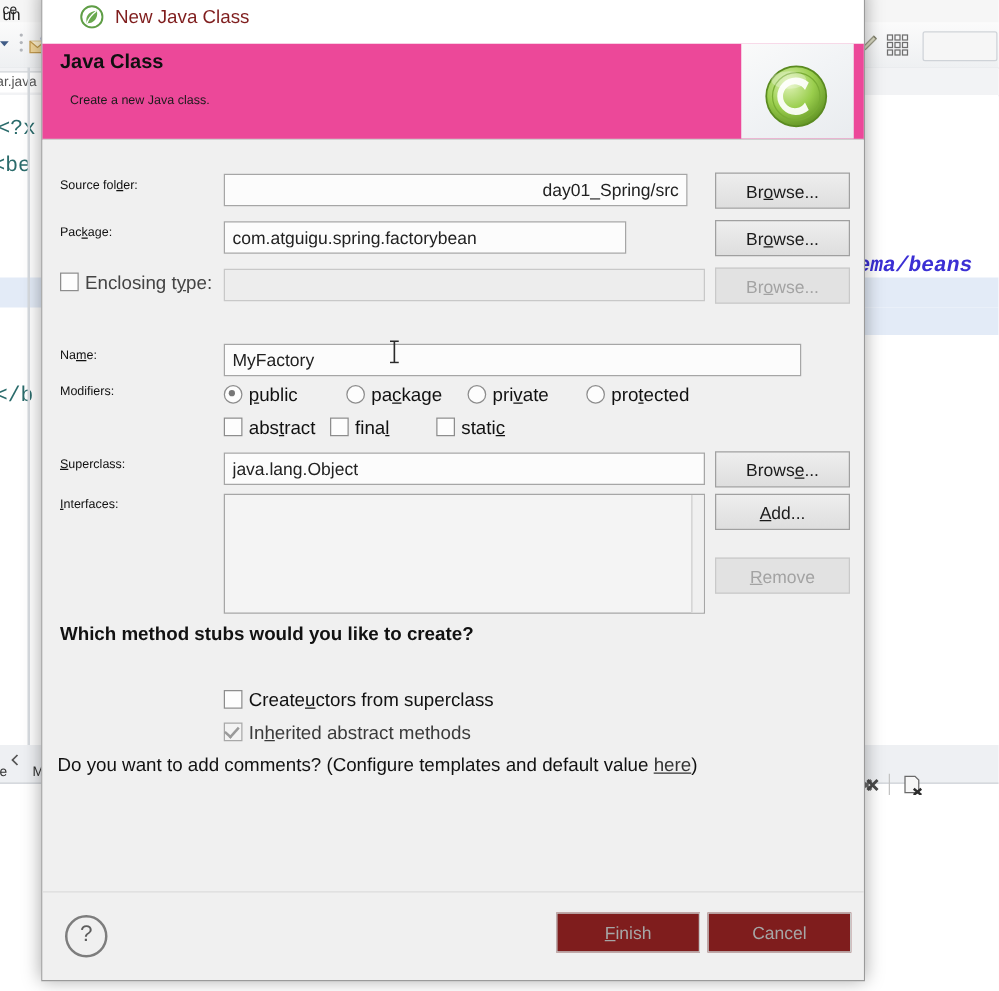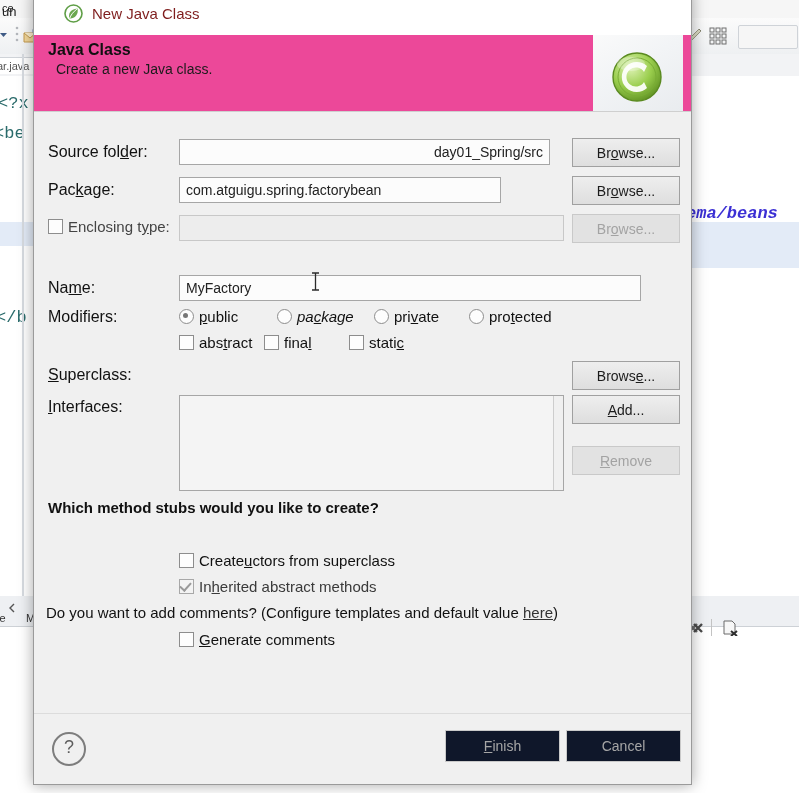--- a/index.html
+++ b/index.html
@@ -45,27 +45,27 @@
     box-shadow:0 0 14px rgba(0,0,0,.35);
     display:flex;flex-direction:column;
   }
   .titlebar{height:44px;background:#ffffff;position:relative;flex:none;}
   .titlebar .ttl{position:absolute;left:58px;top:14px;font-size:15px;color:#7f1d1d;}
   .titlebar .tico{position:absolute;left:30px;top:13px;width:19px;height:19px;}
 
   .banner{height:76px;background:#ec4899;position:relative;flex:none;
      border-bottom:1px solid #cfcfcf;overflow:hidden;}
   .banner h1{position:absolute;left:14px;top:6px;margin:0;font-size:16px;font-weight:bold;color:#101010;}
-  .banner p{position:absolute;left:22px;top:26px;margin:0;font-size:14px;color:#1b1b1b;}
+  .banner p{position:absolute;left:22px;top:40px;margin:0;font-size:10px;color:#1b1b1b;}
   .banner .bimg{position:absolute;right:8px;top:-6px;width:90px;height:82px;
      background:linear-gradient(150deg,#fbfbfb 0%,#f2f4f6 45%,#e9ecef 100%);}
   .banner .bcircle{position:absolute;right:28px;top:16px;width:52px;height:52px;}
 
   .body{flex:1 1 auto;position:relative;background:#f0f0f0;}
-  .lbl{position:absolute;font-size:16px;color:#111;white-space:nowrap;}
+  .lbl{position:absolute;font-size:10px;color:#111;white-space:nowrap;}
   .lbl u{text-decoration:underline;}
 
   .txt{position:absolute;height:26px;background:#fcfcfc;border:1px solid #a6a6a6;
     box-sizing:border-box;font-size:14px;color:#222;padding:3px 6px;
     font-family:"Liberation Sans","DejaVu Sans",sans-serif;outline:none;}
   .txt.disabled{background:#ededed;border-color:#c8c8c8;color:#999;}
 
   .btn{position:absolute;width:108px;height:29px;box-sizing:border-box;
     background:linear-gradient(#eeeeee,#dedede);border:1px solid #a0a0a0;
     font-size:14px;color:#1b1b1b;cursor:default;
@@ -92,21 +92,21 @@
 
   .qtext{position:absolute;font-size:15px;color:#111;white-space:nowrap;}
   .qtext.bold{font-weight:bold;}
   .lnk{color:#333;text-decoration:underline;}
 
   .footer{flex:none;height:70px;position:relative;background:#f0f0f0;border-top:1px solid #dcdcdc;}
   .helpbtn{position:absolute;left:18px;top:18px;width:30px;height:30px;border-radius:50%;
     border:2px solid #7d7d7d;color:#5d5d5d;font-size:18px;line-height:26px;text-align:center;
     background:#f0f0f0;cursor:default;}
   .fbtn{position:absolute;top:16px;width:115px;height:32px;box-sizing:border-box;
-    background:#0f172a;border:1px solid #c9c9c9;color:#a6a6a6;font-size:14px;cursor:default;
+    background:#7f1d1d;border:1px solid #c9c9c9;color:#a6a6a6;font-size:14px;cursor:default;
     font-family:"Liberation Sans","DejaVu Sans",sans-serif;}
   .ibeam{position:absolute;width:9px;height:19px;}
 </style>
 </head>
 <body>
 
 <div id="ide">
 
   <div class="ide-menubar">
     <span style="left:2px;">ce</span>
@@ -273,21 +273,21 @@
     <input class="txt" style="left: 145px; top: 163px; width: 462px;" value="MyFactory">
     <svg class="ibeam" style="left:277px;top:160px;" viewBox="0 0 9 19">
       <path d="M1 1 h7 M4.5 1 v17 M1 18 h7" stroke="#2b2b2b" stroke-width="1.3" fill="none"></path>
     </svg>
 
     <div class="lbl" style="left:14px;top:196px;">Modifiers:</div>
 
     <div class="radio on" style="left:145px;top:196px;text-align:center;">
       <span class="mk"></span><span></span><u>p</u><span>ublic</span>
     </div>
-    <div class="radio" style="left:243px;top:196px;font-style:italic;">
+    <div class="radio" style="left:243px;top:196px;">
       <span class="mk"></span><span>pa</span><u>c</u><span>kage</span>
     </div>
     <div class="radio" style="left:340px;top:196px;">
       <span class="mk"></span><span>pri</span><u>v</u><span>ate</span>
     </div>
     <div class="radio" style="left:435px;top:196px;">
       <span class="mk"></span><span>pro</span><u>t</u><span>ected</span>
     </div>
 
     <div class="check" style="left:145px;top:222px;">
@@ -296,20 +296,21 @@
     <div class="check" style="left:230px;top:222px;">
       <span class="mk"></span><span>fina</span><u>l</u><span></span>
     </div>
     <div class="check" style="left:315px;top:222px;">
       <span class="mk"></span><span>stati</span><u>c</u><span></span>
     </div>
 
     <div class="lbl" style="left:14px;top:254px;">
       <span></span><u>S</u><span>uperclass:</span>
     </div>
+    <input class="txt" style="left: 145px; top: 250px; width: 385px;" value="java.lang.Object">
     <button class="btn" style="left:538px;top:249px;">
       <span>Brows</span><u>e</u><span>...</span>
     </button>
 
     <div class="lbl" style="left:14px;top:286px;">
       <span></span><u>I</u><span>nterfaces:</span>
     </div>
     <div class="listbox" style="left:145px;top:283px;width:385px;height:96px;">
       <div class="lsb"></div>
     </div>
@@ -324,23 +325,20 @@
 
     <div class="check" style="left:145px;top:440px;">
       <span class="mk"></span><span>Create</span><u>u</u><span>ctors from superclass</span>
     </div>
     <div class="check on dim" style="left:145px;top:466px;">
       <span class="mk"></span><span>In</span><u>h</u><span>erited abstract methods</span>
     </div>
 
     <div class="qtext" style="left:12px;top:492px;">
       <span>Do you want to add comments? (Configure templates and default value </span><a class="lnk" href="#">here</a><span>)</span>
-    </div>
-    <div class="check" style="left:145px;top:519px;">
-      <span class="mk"></span><span></span><u>G</u><span>enerate comments</span>
     </div>
   </div>
 
   <div class="footer">
     <div class="helpbtn">?</div>
     <button class="fbtn" style="left:411px;">
       <span></span><u>F</u><span>inish</span>
     </button>
     <button class="fbtn" style="left:532px;">Cancel</button>
   </div>

